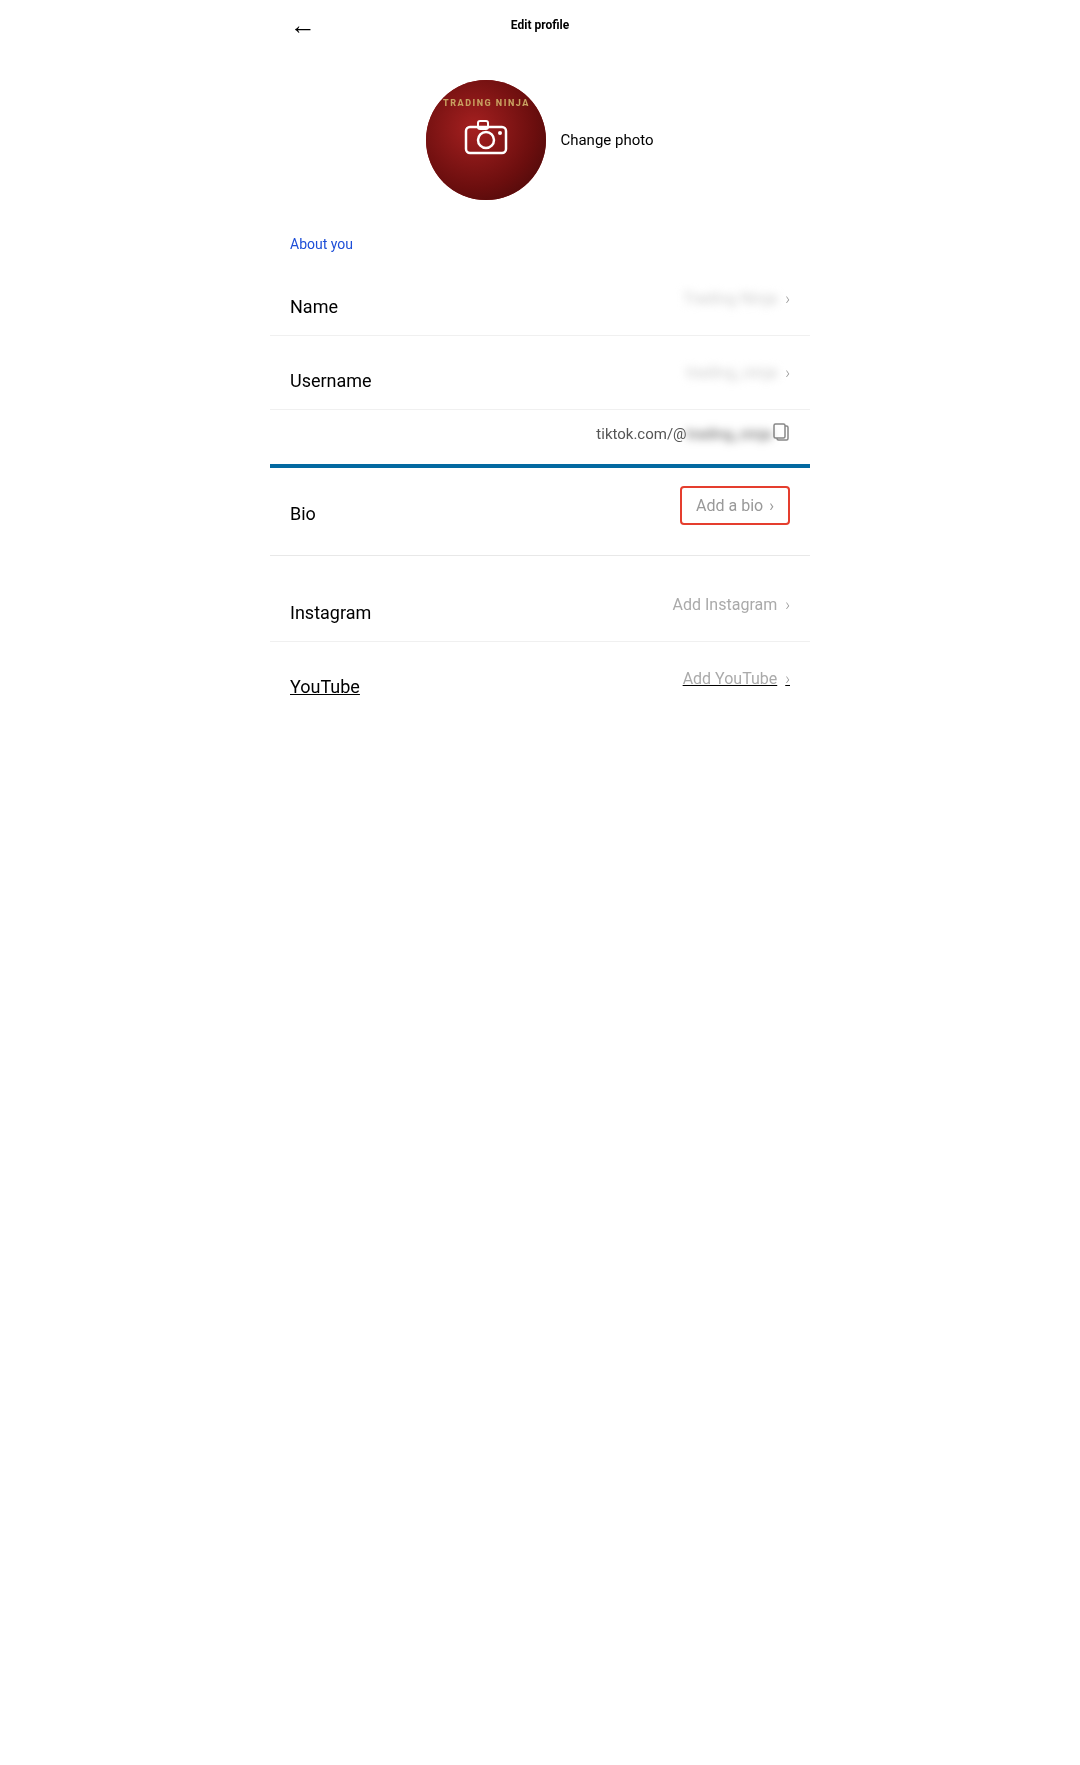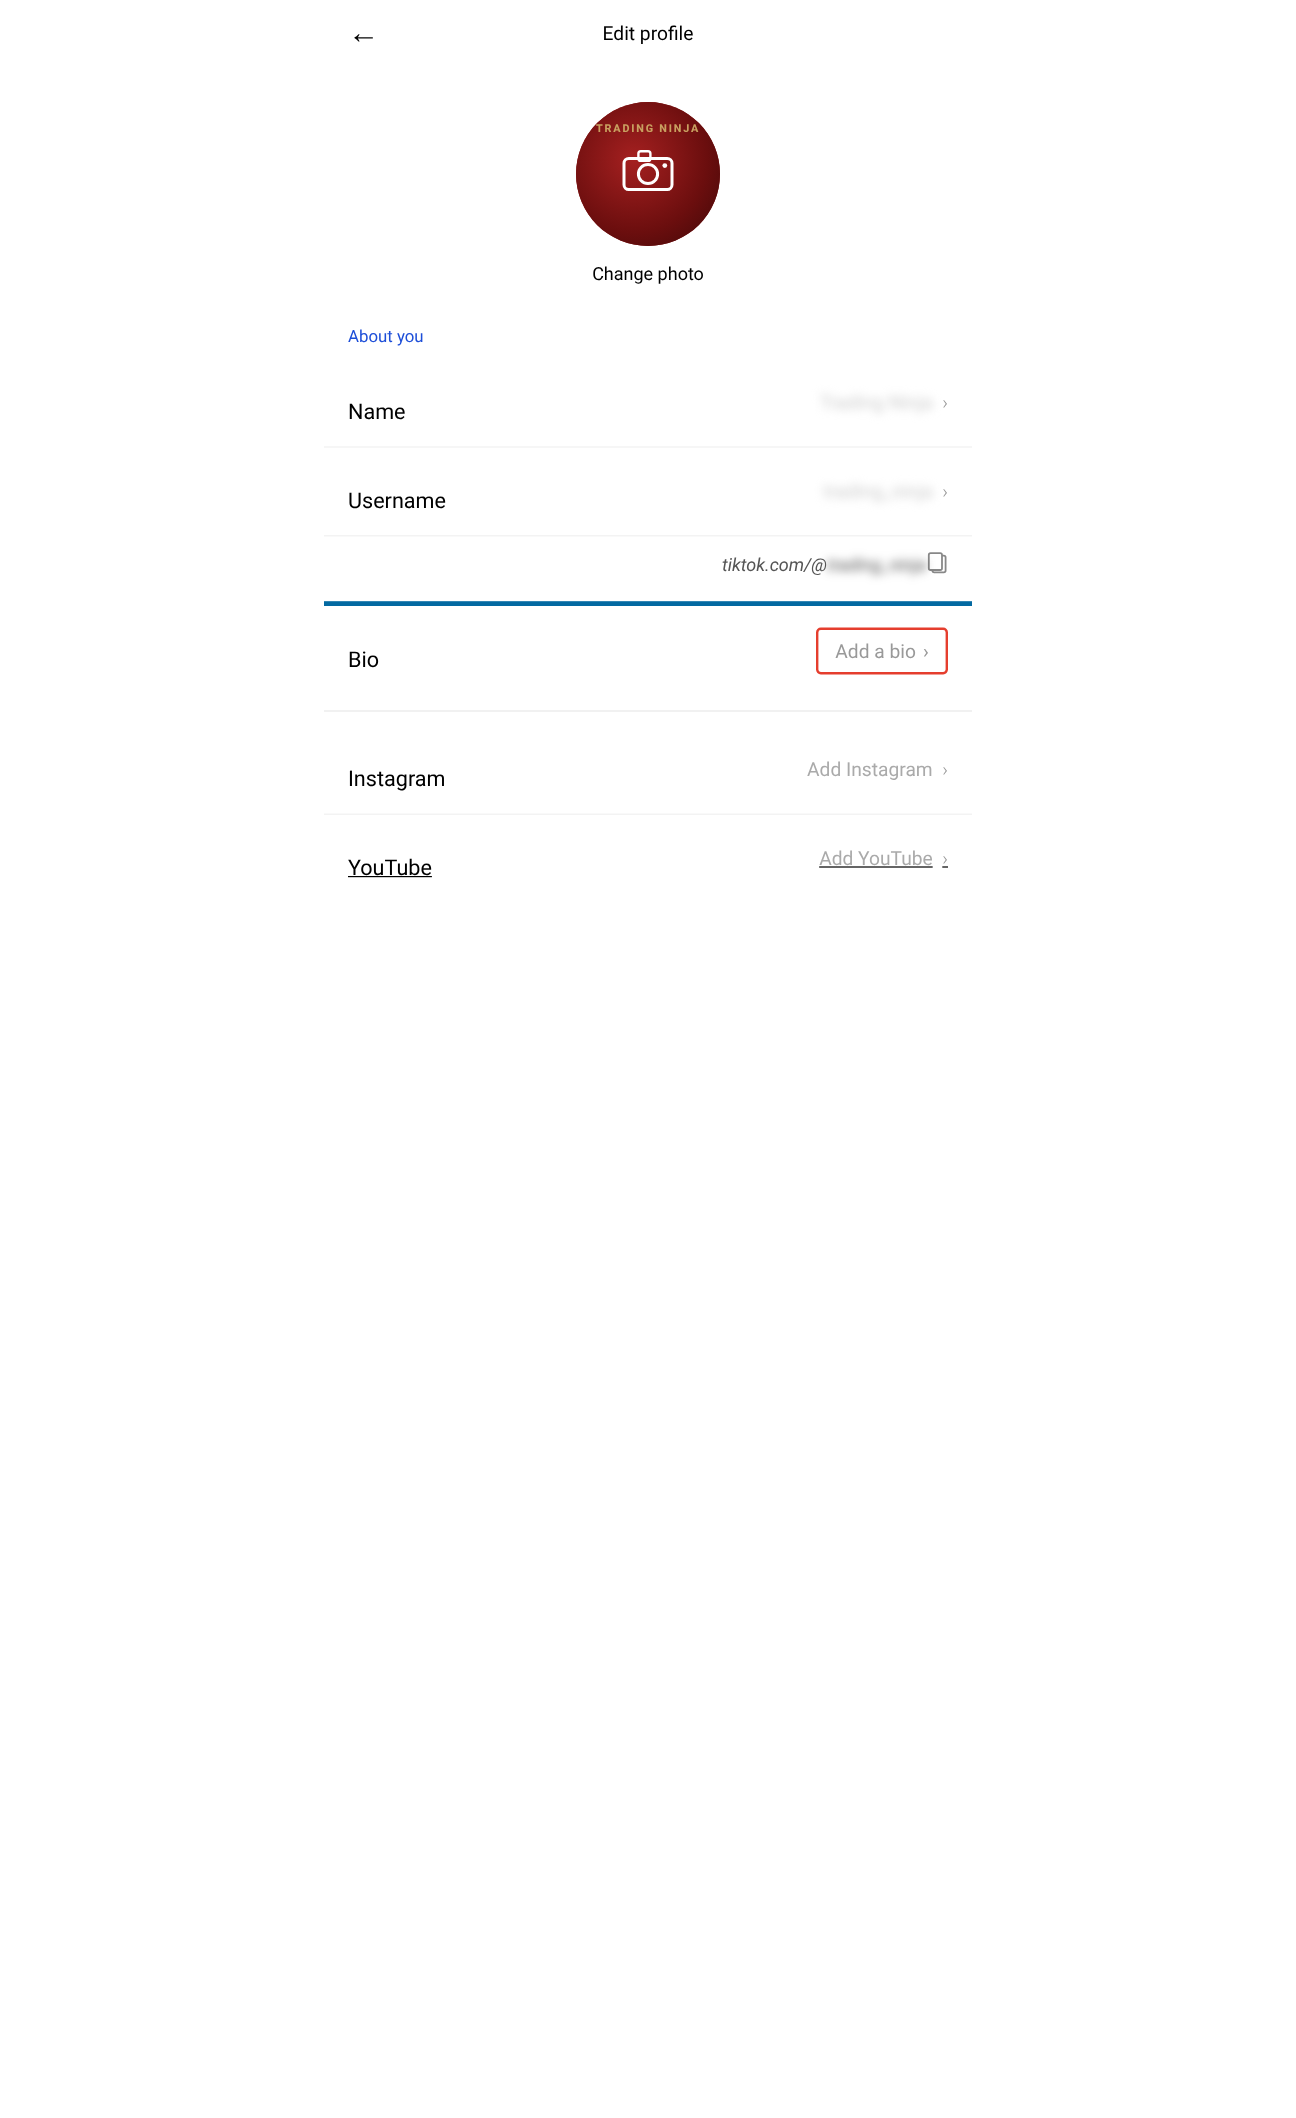--- a/index.html
+++ b/index.html
@@ -30,36 +30,35 @@
     .header-back {
       position: absolute;
       left: 20px;
       font-size: 26px;
       cursor: pointer;
       color: #000;
       font-weight: 300;
     }
 
     .header-title {
-      font-size: 16px;
-      font-weight: 400;
+      font-size: 12px;
+      font-weight: 700;
       color: #000;
     }
 
     .profile-media-section {
       display: flex;
       justify-content: center;
       align-items: center;
       gap: 60px;
       padding: 30px 20px 20px;
     }
 
     .media-item {
       display: flex;
-      flex-direction: column;
       align-items: center;
       gap: 14px;
       cursor: pointer;
     }
 
     .photo-circle {
       width: 120px;
       height: 120px;
       border-radius: 50%;
       background: #8b1a1a;
@@ -170,21 +169,20 @@
       font-size: 16px;
       font-weight: 300;
     }
 
     .tiktok-url-row {
       display: flex;
       align-items: center;
       justify-content: flex-end;
       padding: 12px 20px 18px;
       gap: 0;
-      font-style: italic;
     }
 
     .tiktok-url-text {
       font-size: 15px;
       color: #555;
     }
 
     .tiktok-url-blurred {
       filter: blur(4px);
       color: #555;

